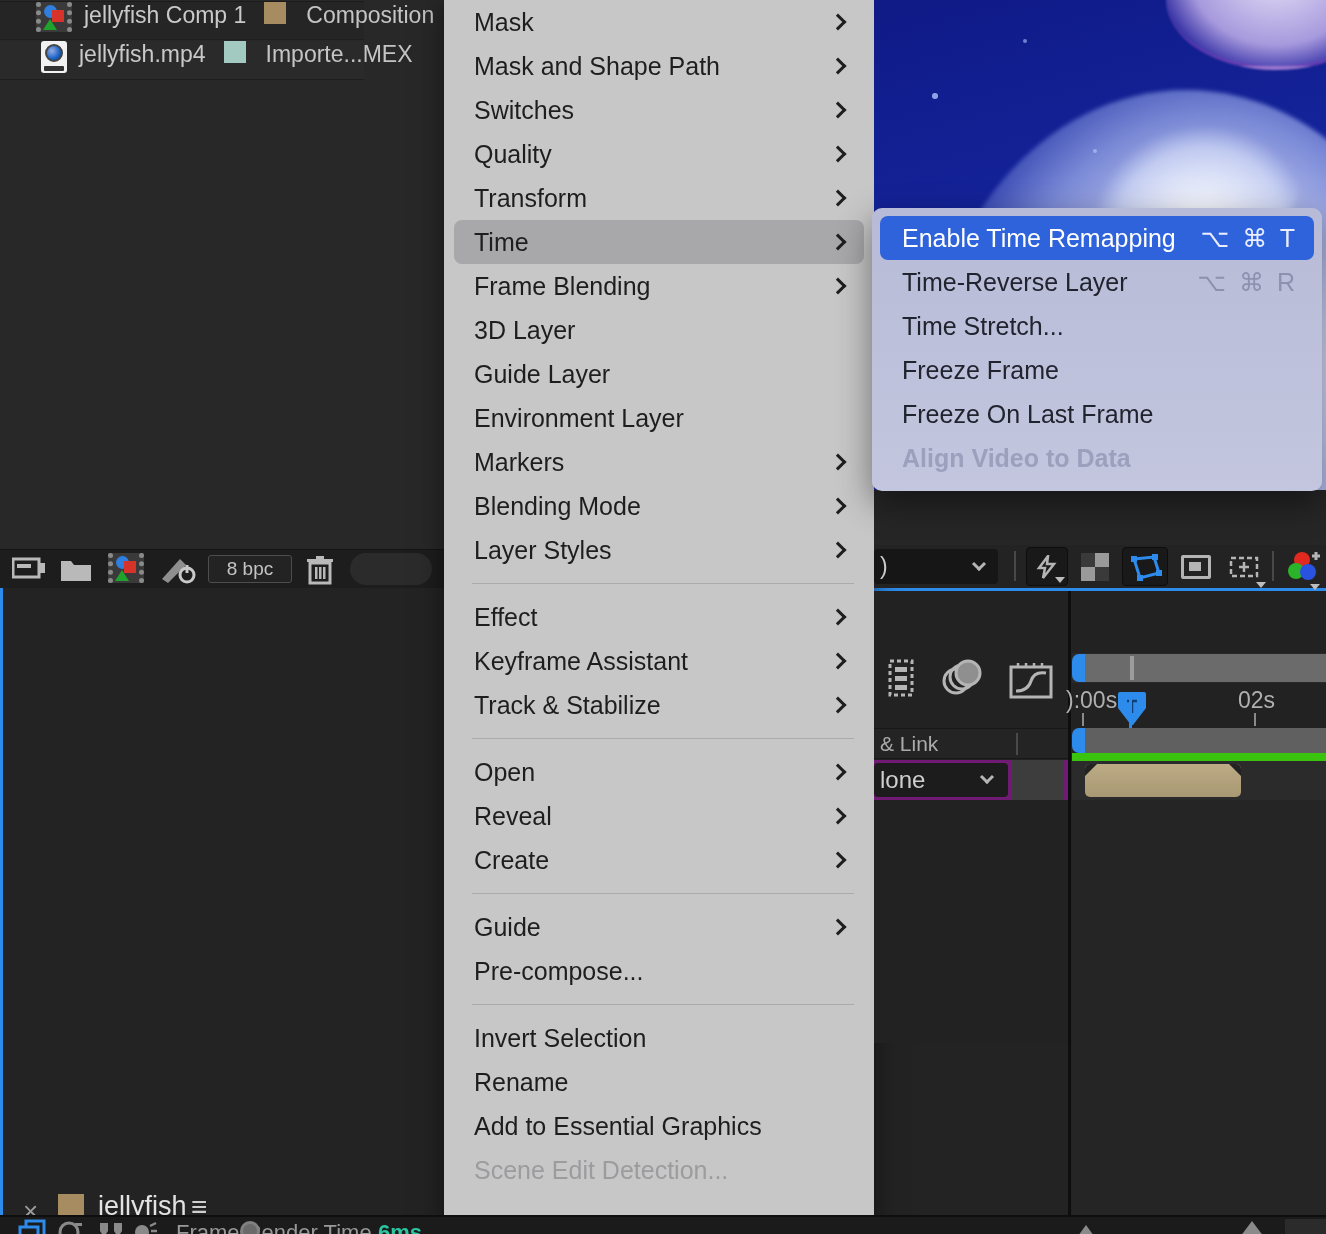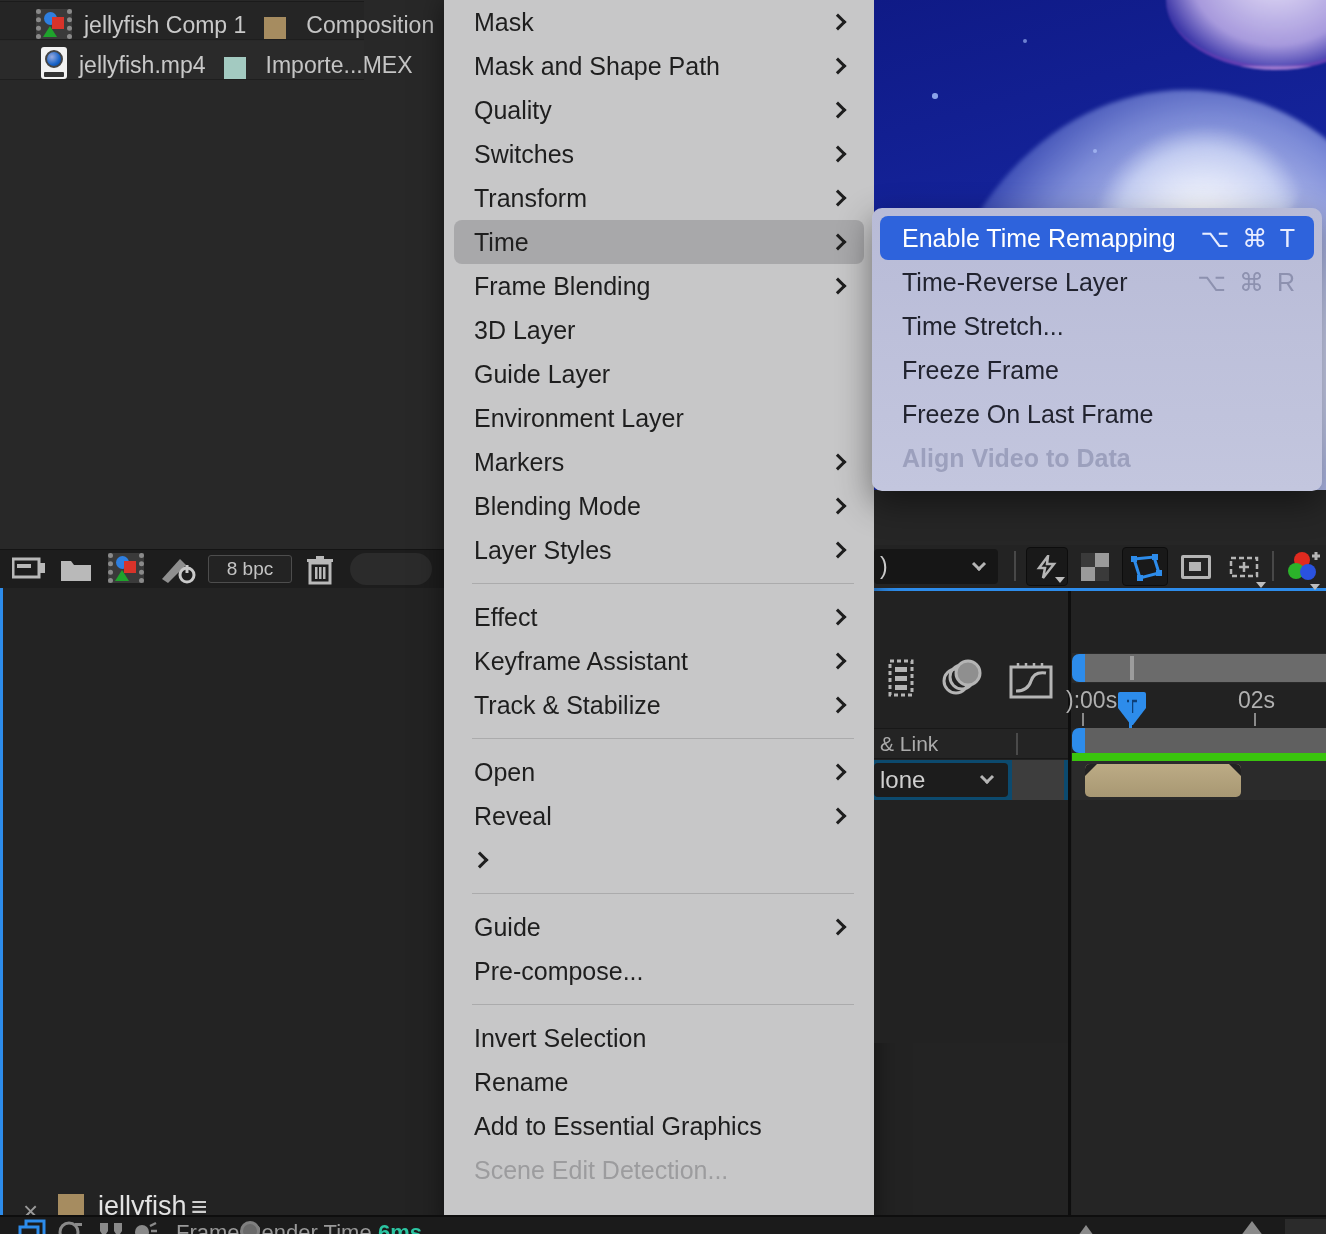--- a/index.html
+++ b/index.html
@@ -3,21 +3,21 @@
 <meta charset="utf-8">
 <style>
   * { margin:0; padding:0; box-sizing:border-box; }
   html,body { width:1326px; height:1234px; overflow:hidden; background:#1e1e1e;
     font-family:"Liberation Sans", sans-serif; }
   .abs { position:absolute; }
   #stage { position:relative; width:1326px; height:1234px; background:#232323; overflow:hidden; }
 
   
   #project-panel { left:0; top:0; width:444px; height:588px; background:#282828; }
-  .proj-row { position:absolute; left:0; width:364px; height:39px; display:flex; align-items:flex-end; }
+  .proj-row { position:absolute; left:0; width:364px; height:39px; display:flex; align-items:flex-start; }
   .proj-row.r1 { top:1px; background:#252525; border-top:1px solid #1b1b1b; border-bottom:1px solid #1e1e1e; }
   .proj-row.r2 { top:41px; background:#2a2a2a; border-bottom:1px solid #1e1e1e; }
   .proj-label { color:#c9c9c9; font-size:23px; margin-left:12px; white-space:nowrap; }
   .proj-type  { color:#c4c4c4; font-size:23px; margin-left:20px; white-space:nowrap; }
   .swatch { width:22px; height:22px; margin-left:18px; flex:0 0 auto; }
   .comp-icon { width:36px; height:30px; margin-left:36px; position:relative; background:#3a3a3a;
     border-left:5px dotted #8a8a8a; border-right:5px dotted #8a8a8a; flex:0 0 auto; }
   .comp-icon .c { position:absolute; left:3px; top:3px; width:13px; height:13px; border-radius:50%; background:#2e7fe0; }
   .comp-icon .t { position:absolute; left:2px; bottom:2px; width:0; height:0;
     border-left:7px solid transparent; border-right:7px solid transparent; border-bottom:11px solid #1fa32c; }
@@ -121,21 +121,21 @@
   .tick { position:absolute; width:2px; height:13px; background:#8a8a8a; top:30px; }
   #playhead-flag { position:absolute; left:243px; top:100px; }
   #playhead-line { position:absolute; left:255px; top:108px; width:3px; height:516px; background:#2d8ceb; }
   #workarea-row { position:absolute; left:198px; top:137px; width:254px; height:25px; background:#242424; }
   #workarea-row .cap { position:absolute; left:0; top:0; width:13px; height:25px; background:#2d8ceb; border-radius:7px 0 0 7px; }
   #workarea-row .bar { position:absolute; left:13px; top:0; right:0; height:25px; background:#606060; }
   #green-bar { position:absolute; left:198px; top:162px; width:254px; height:8px; background:#3ac40e; }
   #hdr-right { position:absolute; left:0; top:137px; width:194px; height:31px; background:#242424;
     border-top:1px solid #181818; border-bottom:1px solid #181818; }
   #parent-hdr { position:absolute; left:6px; top:3px; color:#ababab; font-size:21px; }
-  #layer-row-right { position:absolute; left:0; top:169px; width:194px; height:40px; background:#0c4a6e; }
+  #layer-row-right { position:absolute; left:0; top:169px; width:194px; height:40px; background:#701a75; }
   #parent-dd { position:absolute; left:0px; top:3px; width:134px; height:34px; background:#1c1c1c; border-radius:4px;
     color:#cfcfcf; font-size:24px; line-height:33px; padding-left:6px; }
   #gray-cell { position:absolute; left:138px; top:0; width:52px; height:40px; background:#3d3d3d; }
   #track-row { position:absolute; left:198px; top:170px; width:254px; height:39px; background:#2b2b2b; }
   #layer-bar { position:absolute; left:13px; top:3px; width:156px; height:33px; border-radius:5px;
     background:linear-gradient(180deg,#bcab85,#a89873); position:absolute; overflow:hidden; }
   #layer-bar .tl { position:absolute; left:0; top:0; width:0; height:0; border-left:12px solid #222; border-bottom:12px solid transparent; }
   #layer-bar .tr { position:absolute; right:0; top:0; width:0; height:0; border-right:12px solid #222; border-bottom:12px solid transparent; }
   #track-below { position:absolute; left:198px; top:209px; width:254px; height:415px; background:#252525; }
 
@@ -215,25 +215,25 @@
   <div id="ctx-menu" class="abs">
     <div class="mi">
         <span class="lbl">Mask</span>
         <span class="chev-r"></span>
       </div>
     <div class="mi">
         <span class="lbl">Mask and Shape Path</span>
         <span class="chev-r"></span>
       </div>
     <div class="mi">
+        <span class="lbl">Switches</span>
+        <span class="chev-r"></span>
+      </div>
+    <div class="mi">
         <span class="lbl">Quality</span>
-        <span class="chev-r"></span>
-      </div>
-    <div class="mi">
-        <span class="lbl">Switches</span>
         <span class="chev-r"></span>
       </div>
     <div class="mi">
         <span class="lbl">Transform</span>
         <span class="chev-r"></span>
       </div>
     <div class="mi hl">
         <span class="lbl">Time</span>
         <span class="chev-r"></span>
       </div>
@@ -278,20 +278,21 @@
     <div class="sep"></div>
     <div class="mi">
         <span class="lbl">Open</span>
         <span class="chev-r"></span>
       </div>
     <div class="mi">
         <span class="lbl">Reveal</span>
         <span class="chev-r"></span>
       </div>
     <div class="mi">
+        <span class="lbl">Create</span>
         <span class="chev-r"></span>
       </div>
     <div class="sep"></div>
     <div class="mi">
         <span class="lbl">Guide</span>
         <span class="chev-r"></span>
       </div>
     <div class="mi">
         <span class="lbl">Pre-compose...</span>
       </div>

